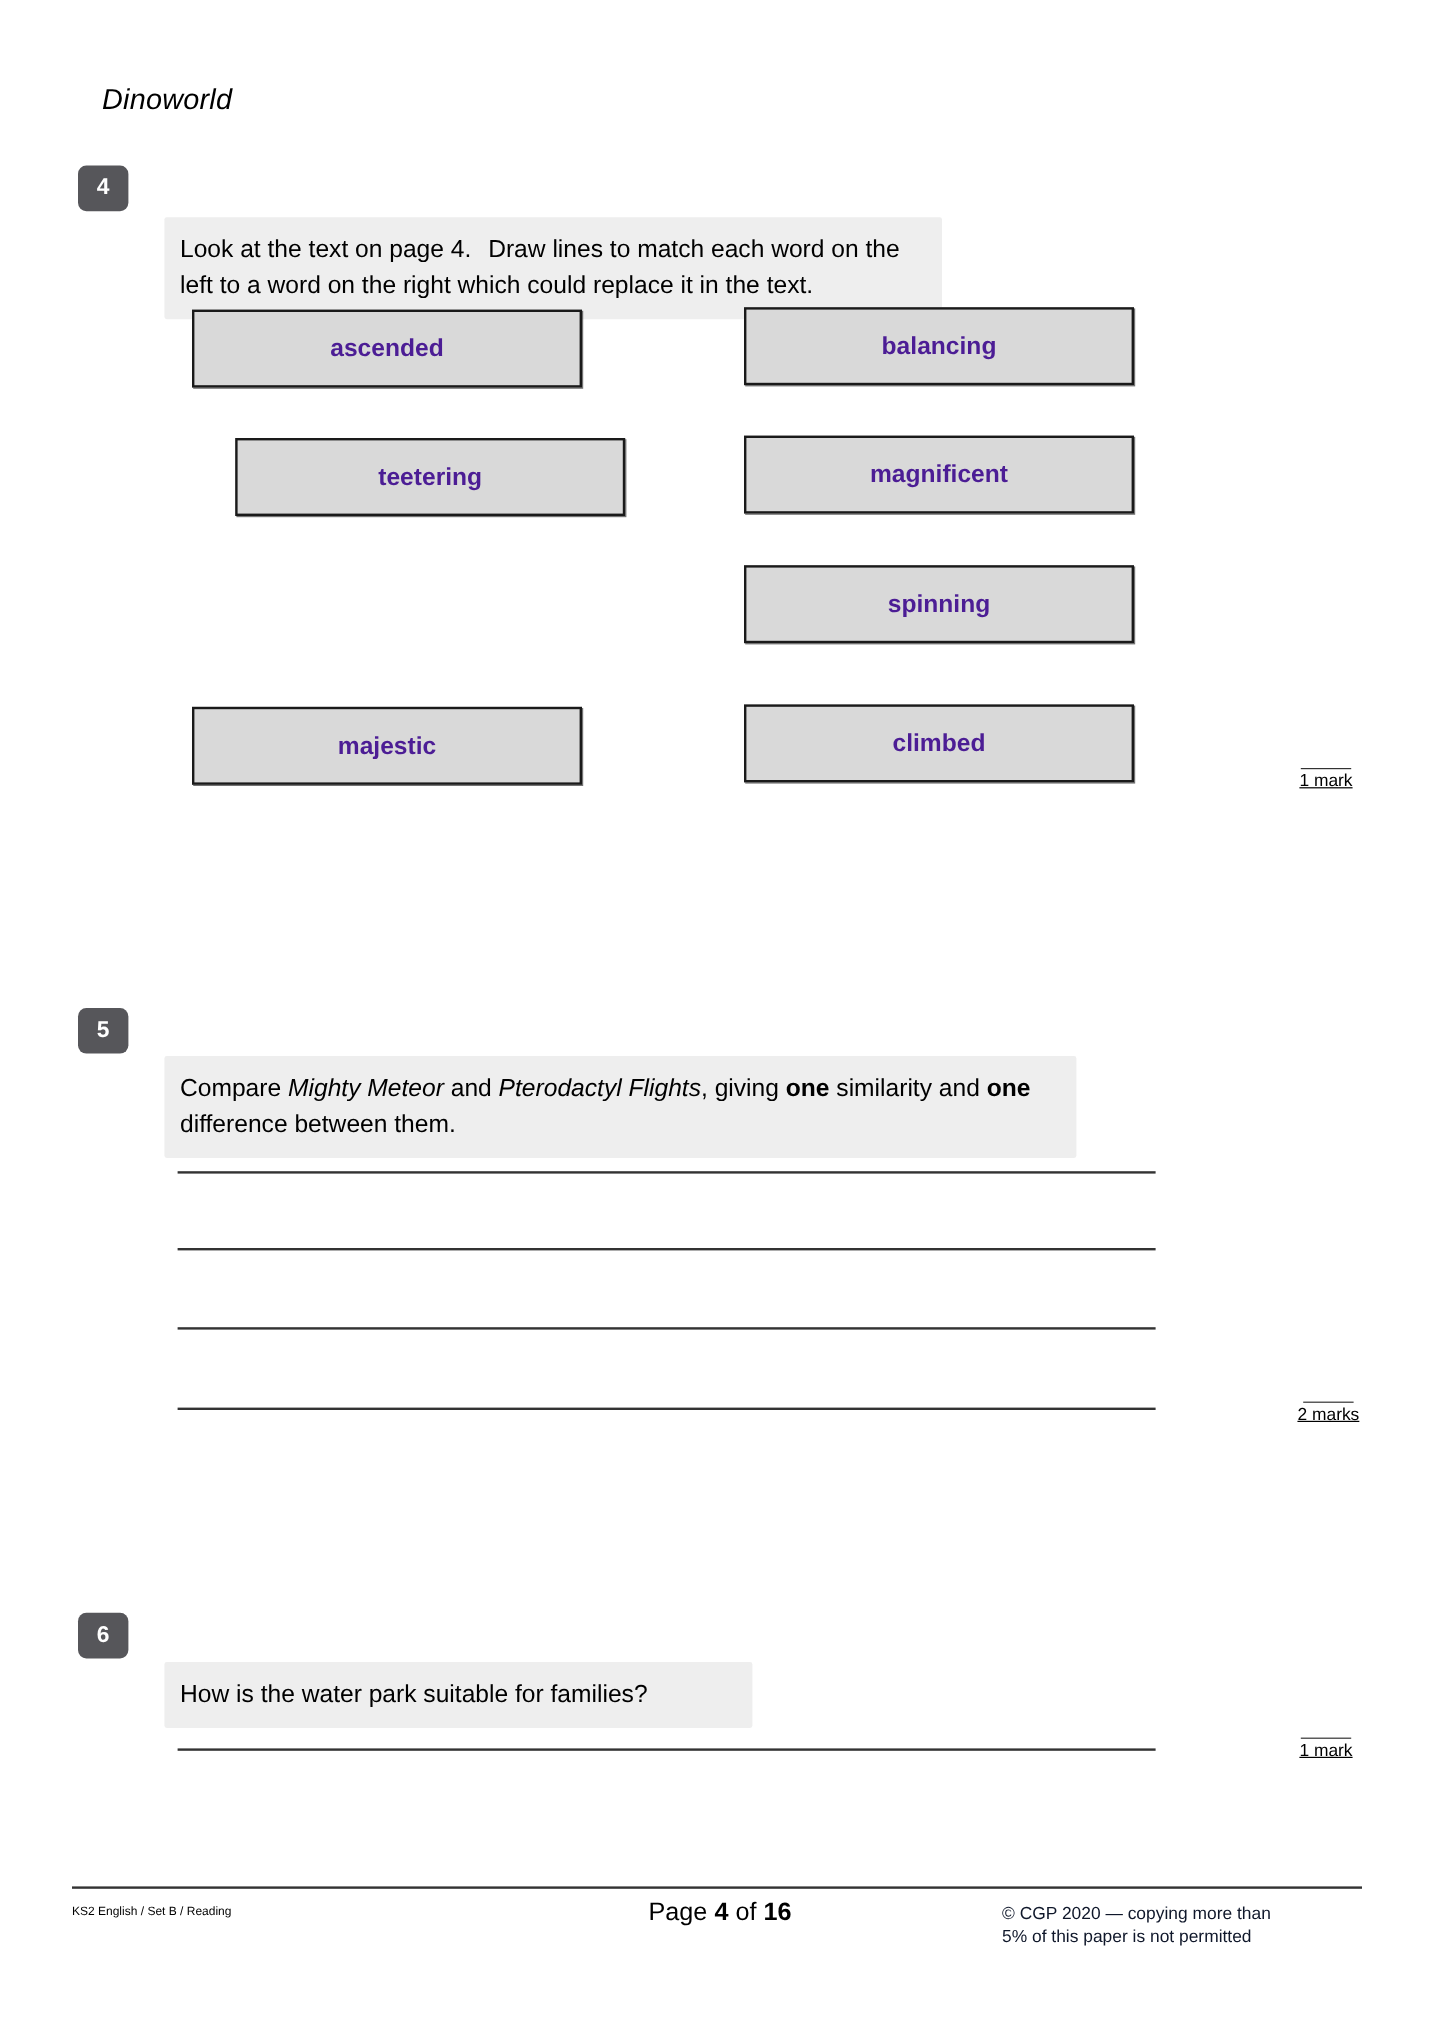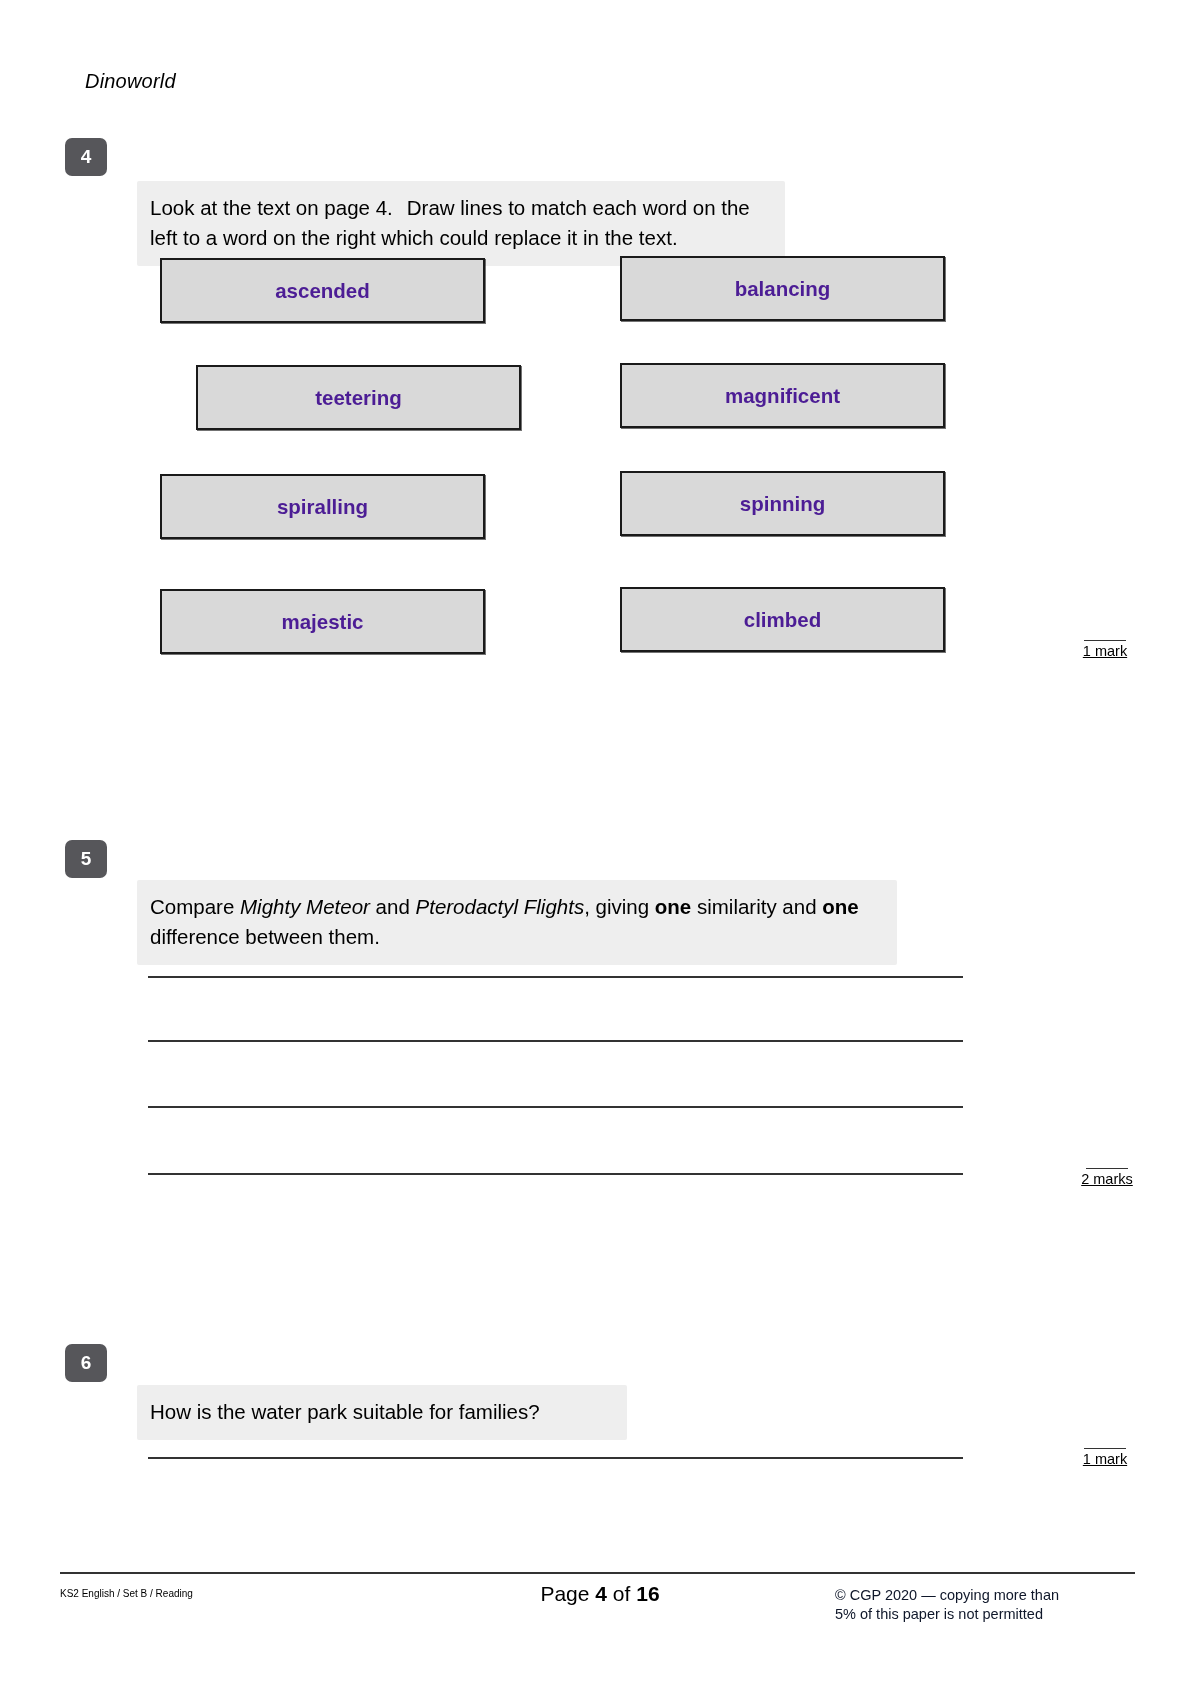--- a/index.html
+++ b/index.html
@@ -18,21 +18,21 @@
     background: #ffffff;
     overflow: hidden;
   }
 
   
   .running-head {
     position: absolute;
     left: 85px;
     top: 70px;
     font-style: italic;
-    font-size: 20px;
+    font-size: 24px;
     letter-spacing: 0.2px;
     color: #000;
   }
 
   
   .qnum {
     position: absolute;
     width: 42px;
     height: 38px;
     background: #56565a;
@@ -154,23 +154,20 @@
   <div class="qtext" style="left:137px; top:133px; width:648px;">
     <span>Look at the text on page 4.</span><span class="gap-wide"></span><span>Draw lines to match each word on the left to a word on the right which could replace it in the text.</span>
   </div>
 
   <div class="word-box" style="left:160px; top:258px;">
     <span>ascended</span>
   </div>
   <div class="word-box" style="left:164px; top:365px;margin-left:32px;">
     <span>teetering</span>
   </div>
-  <div class="word-box" style="left:160px; top:474px;">
-    <span>spiralling</span>
-  </div>
   <div class="word-box" style="left:160px; top:589px;">
     <span>majestic</span>
   </div>
 
   <div class="word-box" style="left:620px; top:363px;">
     <span>magnificent</span>
   </div>
   <div class="word-box" style="left:620px; top:256px;">
     <span>balancing</span>
   </div>

